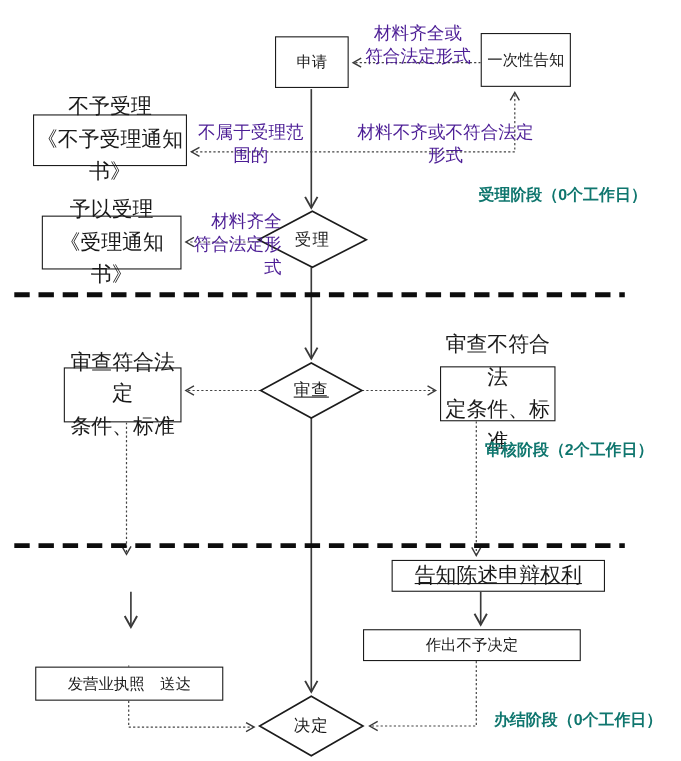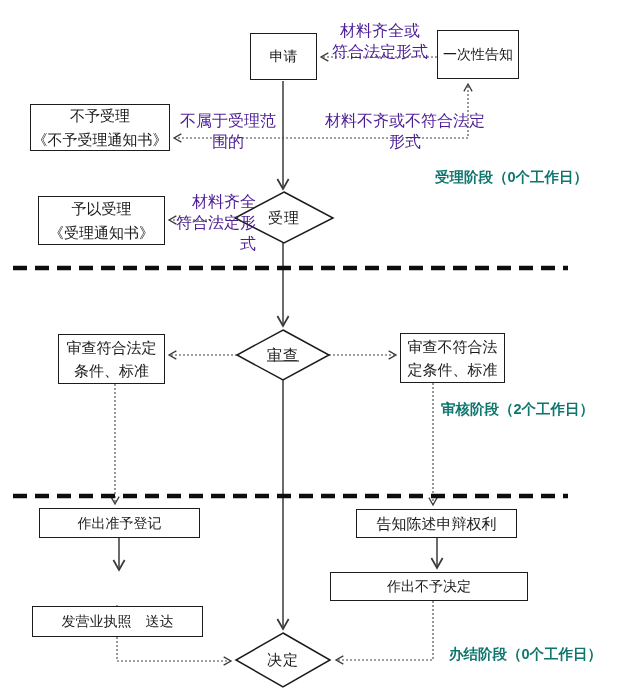--- a/index.html
+++ b/index.html
@@ -6,21 +6,21 @@
   .canvas {
     position:relative; width:619px; height:692px; background:#ffffff;
     font-family:"Liberation Sans", sans-serif; color:#1a1a1a; overflow:hidden;
   }
   svg.wires { position:absolute; left:0; top:0; width:619px; height:692px; }
   .box {
     position:absolute; box-sizing:border-box; background:#ffffff;
     border:1.6px solid #1c1c1c; display:flex; align-items:center; justify-content:center;
     text-align:center; white-space:pre-line; font-size:14px; line-height:1.5; z-index:2;
   }
-  .box.small { font-size:15px; line-height:1.55; }
+  .box.small { font-size:19px; line-height:1.55; }
   .dtext {
     position:absolute; transform:translate(-50%,-50%); font-size:15px;
     letter-spacing:1px; z-index:3; white-space:nowrap;
   }
   .elabel {
     position:absolute; font-size:16px; line-height:1.3; text-align:center;
     white-space:pre-line; color:#4c1d95; z-index:2;
   }
   .stage-label {
     position:absolute; font-weight:bold; font-size:14.5px; white-space:nowrap;
@@ -67,23 +67,22 @@
   <div class="box" style="left:250px; top:33px; width:67px; height:47px;">申请</div>
   <div class="box" style="left:437px; top:30px; width:82px; height:49px;">一次性告知</div>
   <div class="box small" style="left:30px; top:104px; width:140px; height:47px;">不予受理
 《不予受理通知书》</div>
   <div class="box small" style="left:38px; top:196px; width:127px; height:49px;">予以受理
 《受理通知书》</div>
   <div class="box small" style="left:58px; top:334px; width:107px; height:50px;">审查符合法定
 条件、标准</div>
   <div class="box small" style="left:400px; top:333px; width:105px; height:50px;">审查不符合法
 定条件、标准</div>
-  <div class="box" style="left:39px; top:508px; width:161px; height:30px;">作出准予登记</div>
   <div class="box" style="left:32px; top:574px; width:171px; height:31px;margin-top:32px;">发营业执照　送达</div>
-  <div class="box small" style="left:356px; top:509px; width:161px; height:29px;">告知陈述申辩权利</div>
+  <div class="box small" style="left:356px; top:509px; width:194px; height:29px;text-decoration:underline;">告知陈述申辩权利</div>
   <div class="box" style="left:330px; top:572px; width:198px; height:29px;">作出不予决定</div>
 
   <div class="dtext" style="left:284px; top:218px;">受理</div>
   <div class="dtext" style="left:283px; top:355px;text-decoration:underline;">审查</div>
   <div class="dtext" style="left:283px; top:660px;">决定</div>
 
   <div class="elabel" style="left:330px; top:21px; width:100px;">材料齐全或
 符合法定形式</div>
   <div class="elabel" style="left:178px; top:111px; width:100px;">不属于受理范围的</div>
   <div class="elabel" style="left:296px; top:111px; width:160px;margin-left:29px;">材料不齐或不符合法定形式</div>

